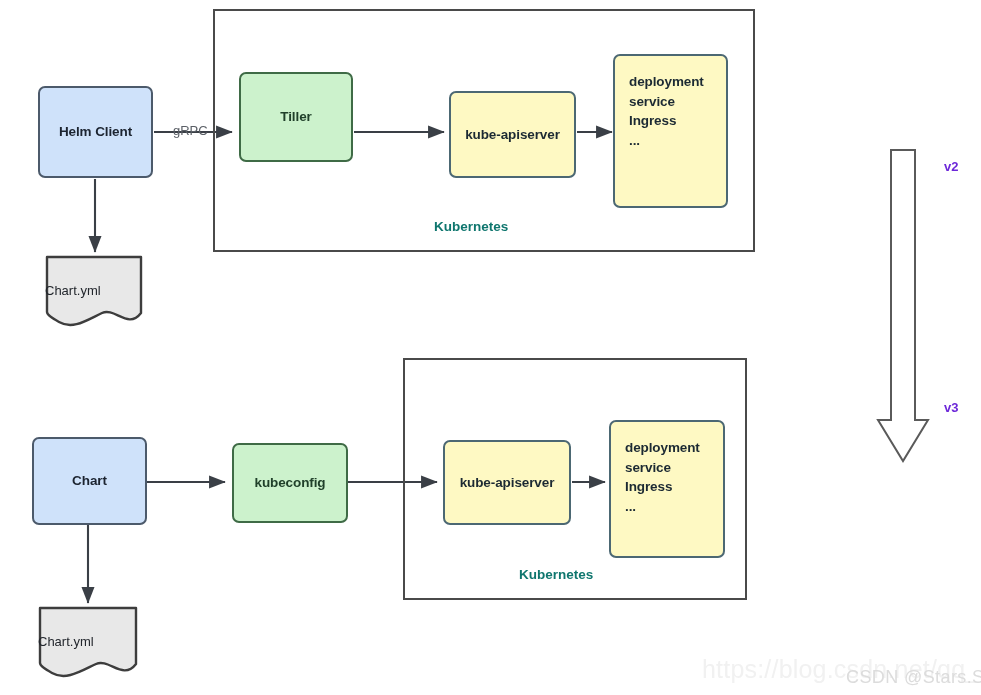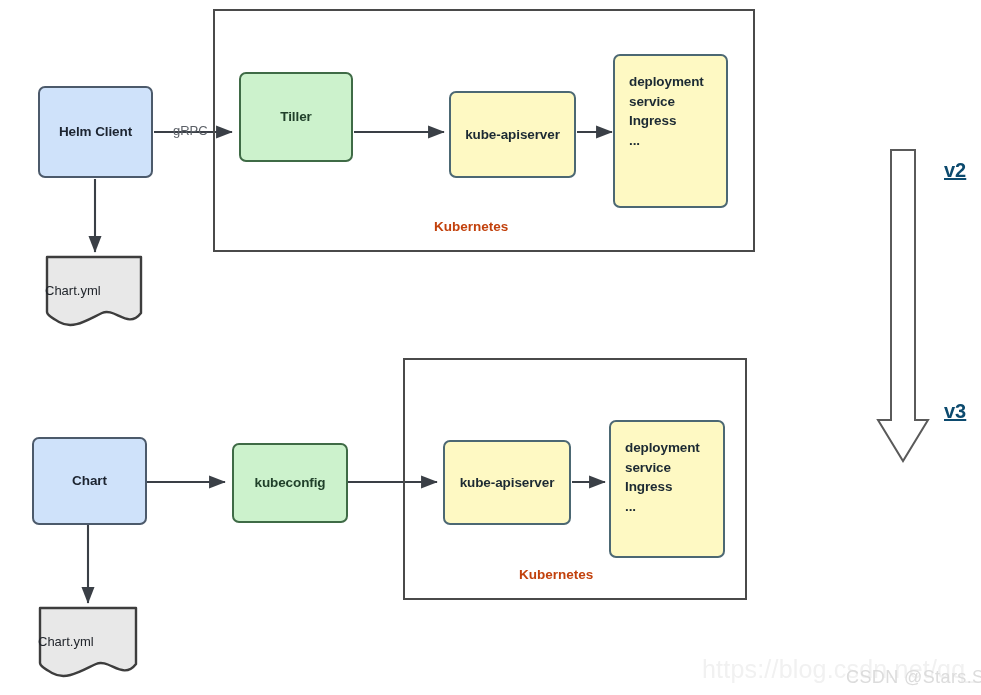--- a/index.html
+++ b/index.html
@@ -57,21 +57,21 @@
   .k8s-box {
     position: absolute;
     box-sizing: border-box;
     border: 2px solid #4a4a4a;
     background: transparent;
   }
   .k8s-label {
     position: absolute;
     font-weight: bold;
     font-size: 13.5px;
-    color: #c2410c;
+    color: #0f766e;
     white-space: nowrap;
   }
   .doc-shape {
     position: absolute;
   }
   .doc-label {
     position: absolute;
     font-weight: normal;
     font-size: 13px;
     color: #22262c;
@@ -81,24 +81,23 @@
   .edge-label {
     position: absolute;
     font-size: 13px;
     color: #5a5f66;
     white-space: nowrap;
     font-weight: normal;
   }
   .version-label {
     position: absolute;
     font-weight: bold;
-    font-size: 20px;
-    color: #0c4a6e;
-    white-space: nowrap;
-    text-decoration: underline;
+    font-size: 13px;
+    color: #6d28d9;
+    white-space: nowrap;
   }
   .wm {
     position: absolute;
     white-space: nowrap;
     font-family: "Liberation Sans", sans-serif;
     pointer-events: none;
   }
   .wm-url {
     font-size: 25px;
     color: #f1f1f1;

